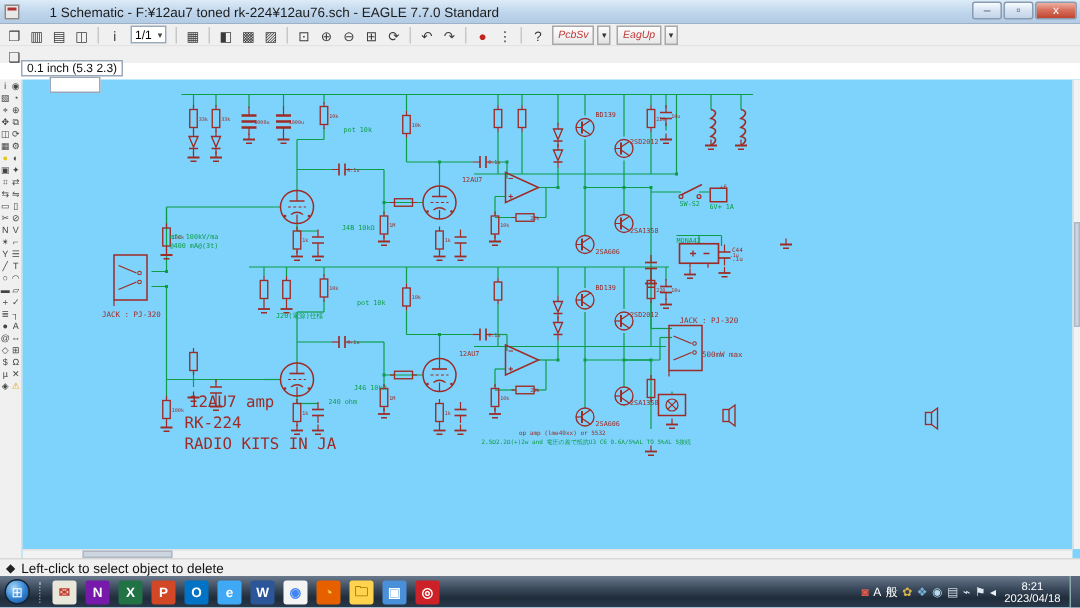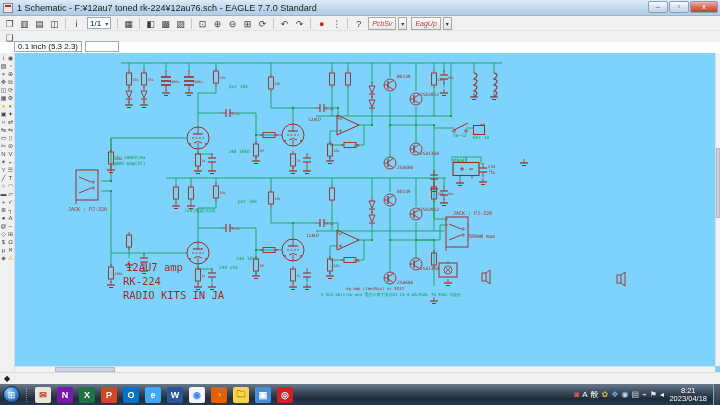--- a/index.html
+++ b/index.html
@@ -6,21 +6,21 @@
   html,body { width:720px; height:405px; overflow:hidden; }
   body { font-family:"Liberation Sans", sans-serif; font-size:9px; background:#fff; }
   #app { width:720px; height:405px; position:relative; background:#fff; }
 
   
   #titlebar { height:16px; background:linear-gradient(#dcebf8,#bdd4ea 60%,#b3cce6); border-bottom:1px solid #9ab2cc;
     display:flex; align-items:center; padding-left:3px; position:relative; }
   #title-icon { width:10px; height:10px; background:#e8e8e8; border:1px solid #888; margin-right:4px;
     display:inline-block; position:relative; }
   #title-icon::after { content:""; position:absolute; left:1px; top:1px; width:6px; height:2px; background:#b03030; }
-  #title-text { color:#1c1c1c; font-size:9px; white-space:nowrap; overflow:hidden; }
+  #title-text { color:#1c1c1c; font-size:9px; white-space:nowrap; overflow:hidden;margin-left:16px; }
   #win-buttons { position:absolute; right:2px; top:1px; display:flex; }
   .winbtn { width:20px; height:12px; border:1px solid #8a9cb2; border-radius:2px; margin-left:1px;
     background:linear-gradient(#f8fbfe,#d7e3f2 50%,#c2d3e8); color:#44596e; font-size:8px; line-height:10px;
     text-align:center; }
   .winbtn.close { width:28px; background:linear-gradient(#f0b0a4,#d9725f 45%,#c0452f); color:#fff; }
 
   
   #menubar { height:12px; background:#f0f0f0; border-bottom:1px solid #e0e0e0; display:flex; align-items:center; padding-left:4px; }
   .menu-item { padding:0 7px; font-size:9px; color:#222; height:12px; line-height:12px; }
 
@@ -31,21 +31,21 @@
   .tsep { width:1px; height:11px; background:#c8c8c8; margin:0 3px; }
   #zoom-combo { display:flex; align-items:center; border:1px solid #9aa8b8; background:#fff; height:12px; margin:0 3px; padding:0 2px; font-size:8px; }
   #zoom-combo .arrow { margin-left:4px; font-size:6px; color:#444; }
   .ulp-btn { display:flex; align-items:center; border:1px solid #a8a8a8; background:linear-gradient(#fdfdfd,#e8e8e8);
     height:13px; margin:0 2px; padding:0 3px; font-size:7px; color:#c03c3c; font-style:italic; }
   .ulp-arrow { width:9px; height:13px; border:1px solid #a8a8a8; background:linear-gradient(#fdfdfd,#e2e2e2);
     font-size:6px; color:#333; text-align:center; line-height:12px; margin-right:2px; }
   #toolbar2 { height:11px; background:#f0f0f0; display:flex; align-items:flex-start; padding-left:2px; }
 
   
-  #coordrow { position:absolute; left:14px; top:40px; height:12px; display:flex; align-items:center; z-index:5; }
+  #coordrow { position:absolute; left:14px; top:40px; height:12px; display:flex; align-items:center; z-index:5;flex-direction:column; }
   #coord-box { border:1px solid #9aa8b8; background:#fff; height:11px; line-height:10px; padding:0 3px; font-size:8px; color:#111; }
   #cmd-box { border:1px solid #9aa8b8; background:#fff; height:11px; width:34px; margin-left:3px; font-size:8px; padding:0 2px;
     font-family:"Liberation Sans",sans-serif; }
 
   
   #main { position:absolute; left:0; top:53px; right:0; bottom:33px; display:flex; }
   #lefttools { width:15px; background:#f0f0f0; border-right:1px solid #ddd; padding-top:1px; }
   .lt-row { display:flex; }
   .lt-btn { width:7px; height:8px; font-size:6px; line-height:8px; text-align:center; color:#444; overflow:hidden; }
 
@@ -1039,20 +1039,21 @@
           <div id="vthumb"></div>
         </div>
       <div id="hscroll">
           <div id="hthumb"></div>
         </div>
     </div>
   </div>
 
   <div id="statusbar">
     <span id="status-bullet">◆</span>
+    <span>Left-click to select object to delete</span>
   </div>
 
   <div id="taskbar">
     <div id="start-orb">⊞</div>
     <div class="tb-grip"></div>
     <div id="tb-apps" style="display:flex;align-items:center;">
         <span class="tb-app" style="background: rgb(233, 230, 218); color: rgb(192, 57, 43);">✉</span>
         <span class="tb-app" style="background: rgb(119, 25, 170); color: rgb(255, 255, 255);">N</span>
         <span class="tb-app" style="background: rgb(33, 115, 70); color: rgb(255, 255, 255);">X</span>
         <span class="tb-app" style="background: rgb(210, 71, 38); color: rgb(255, 255, 255);">P</span>

